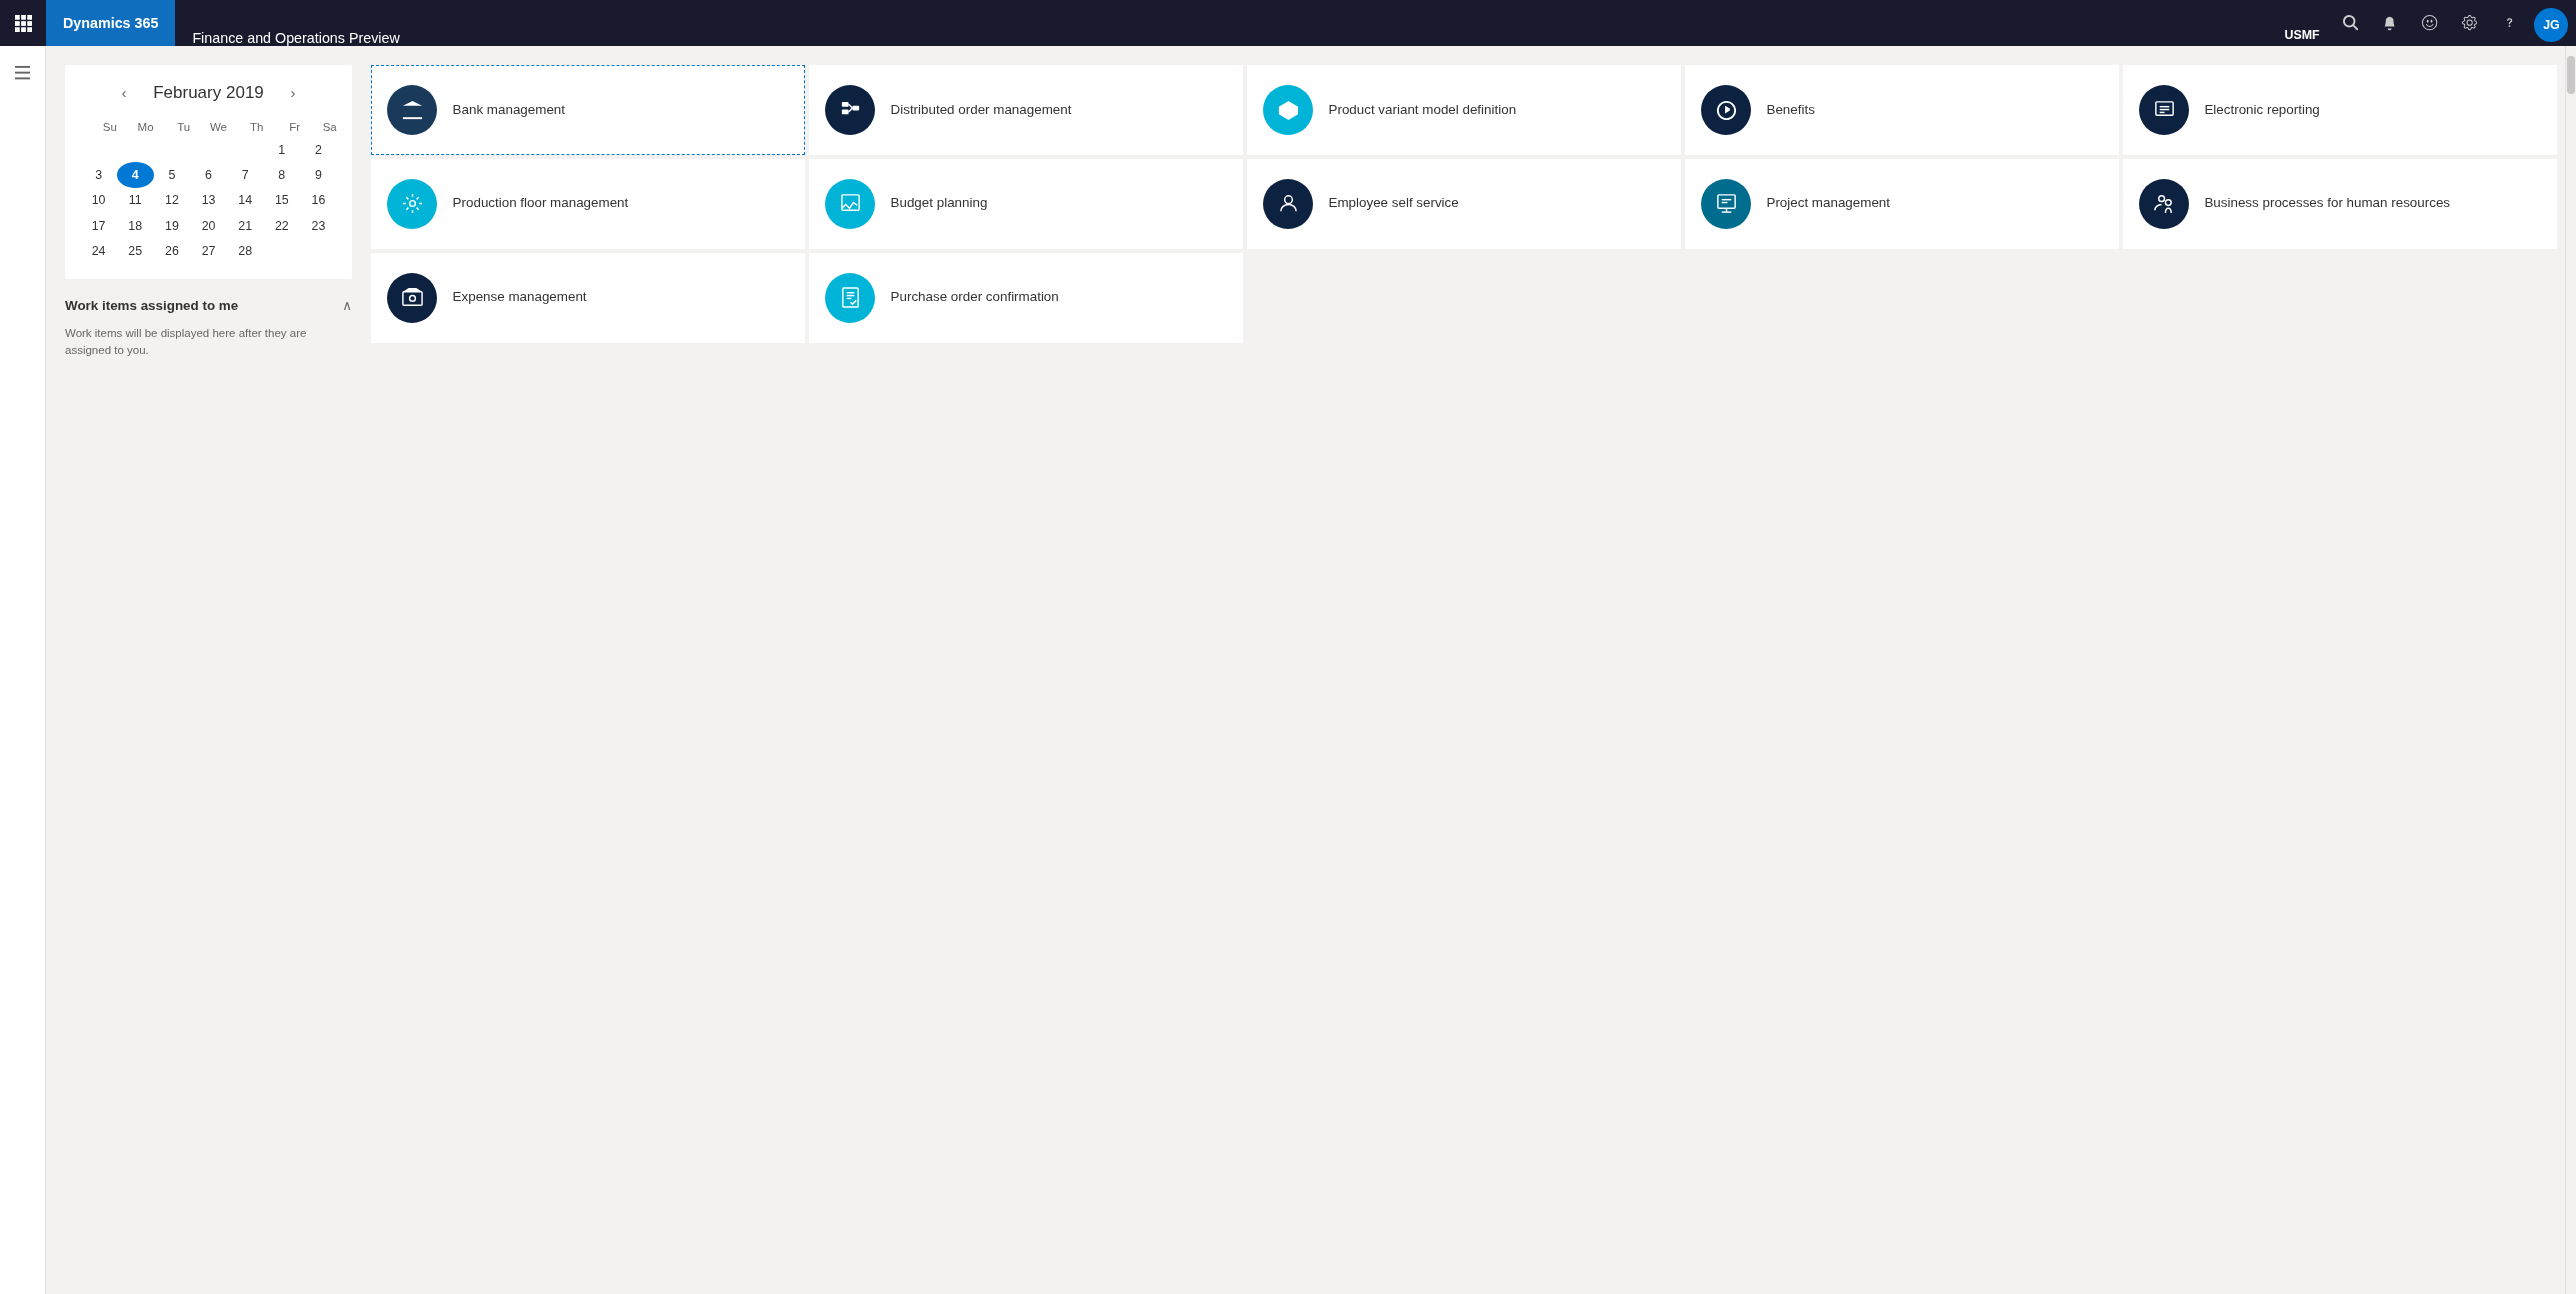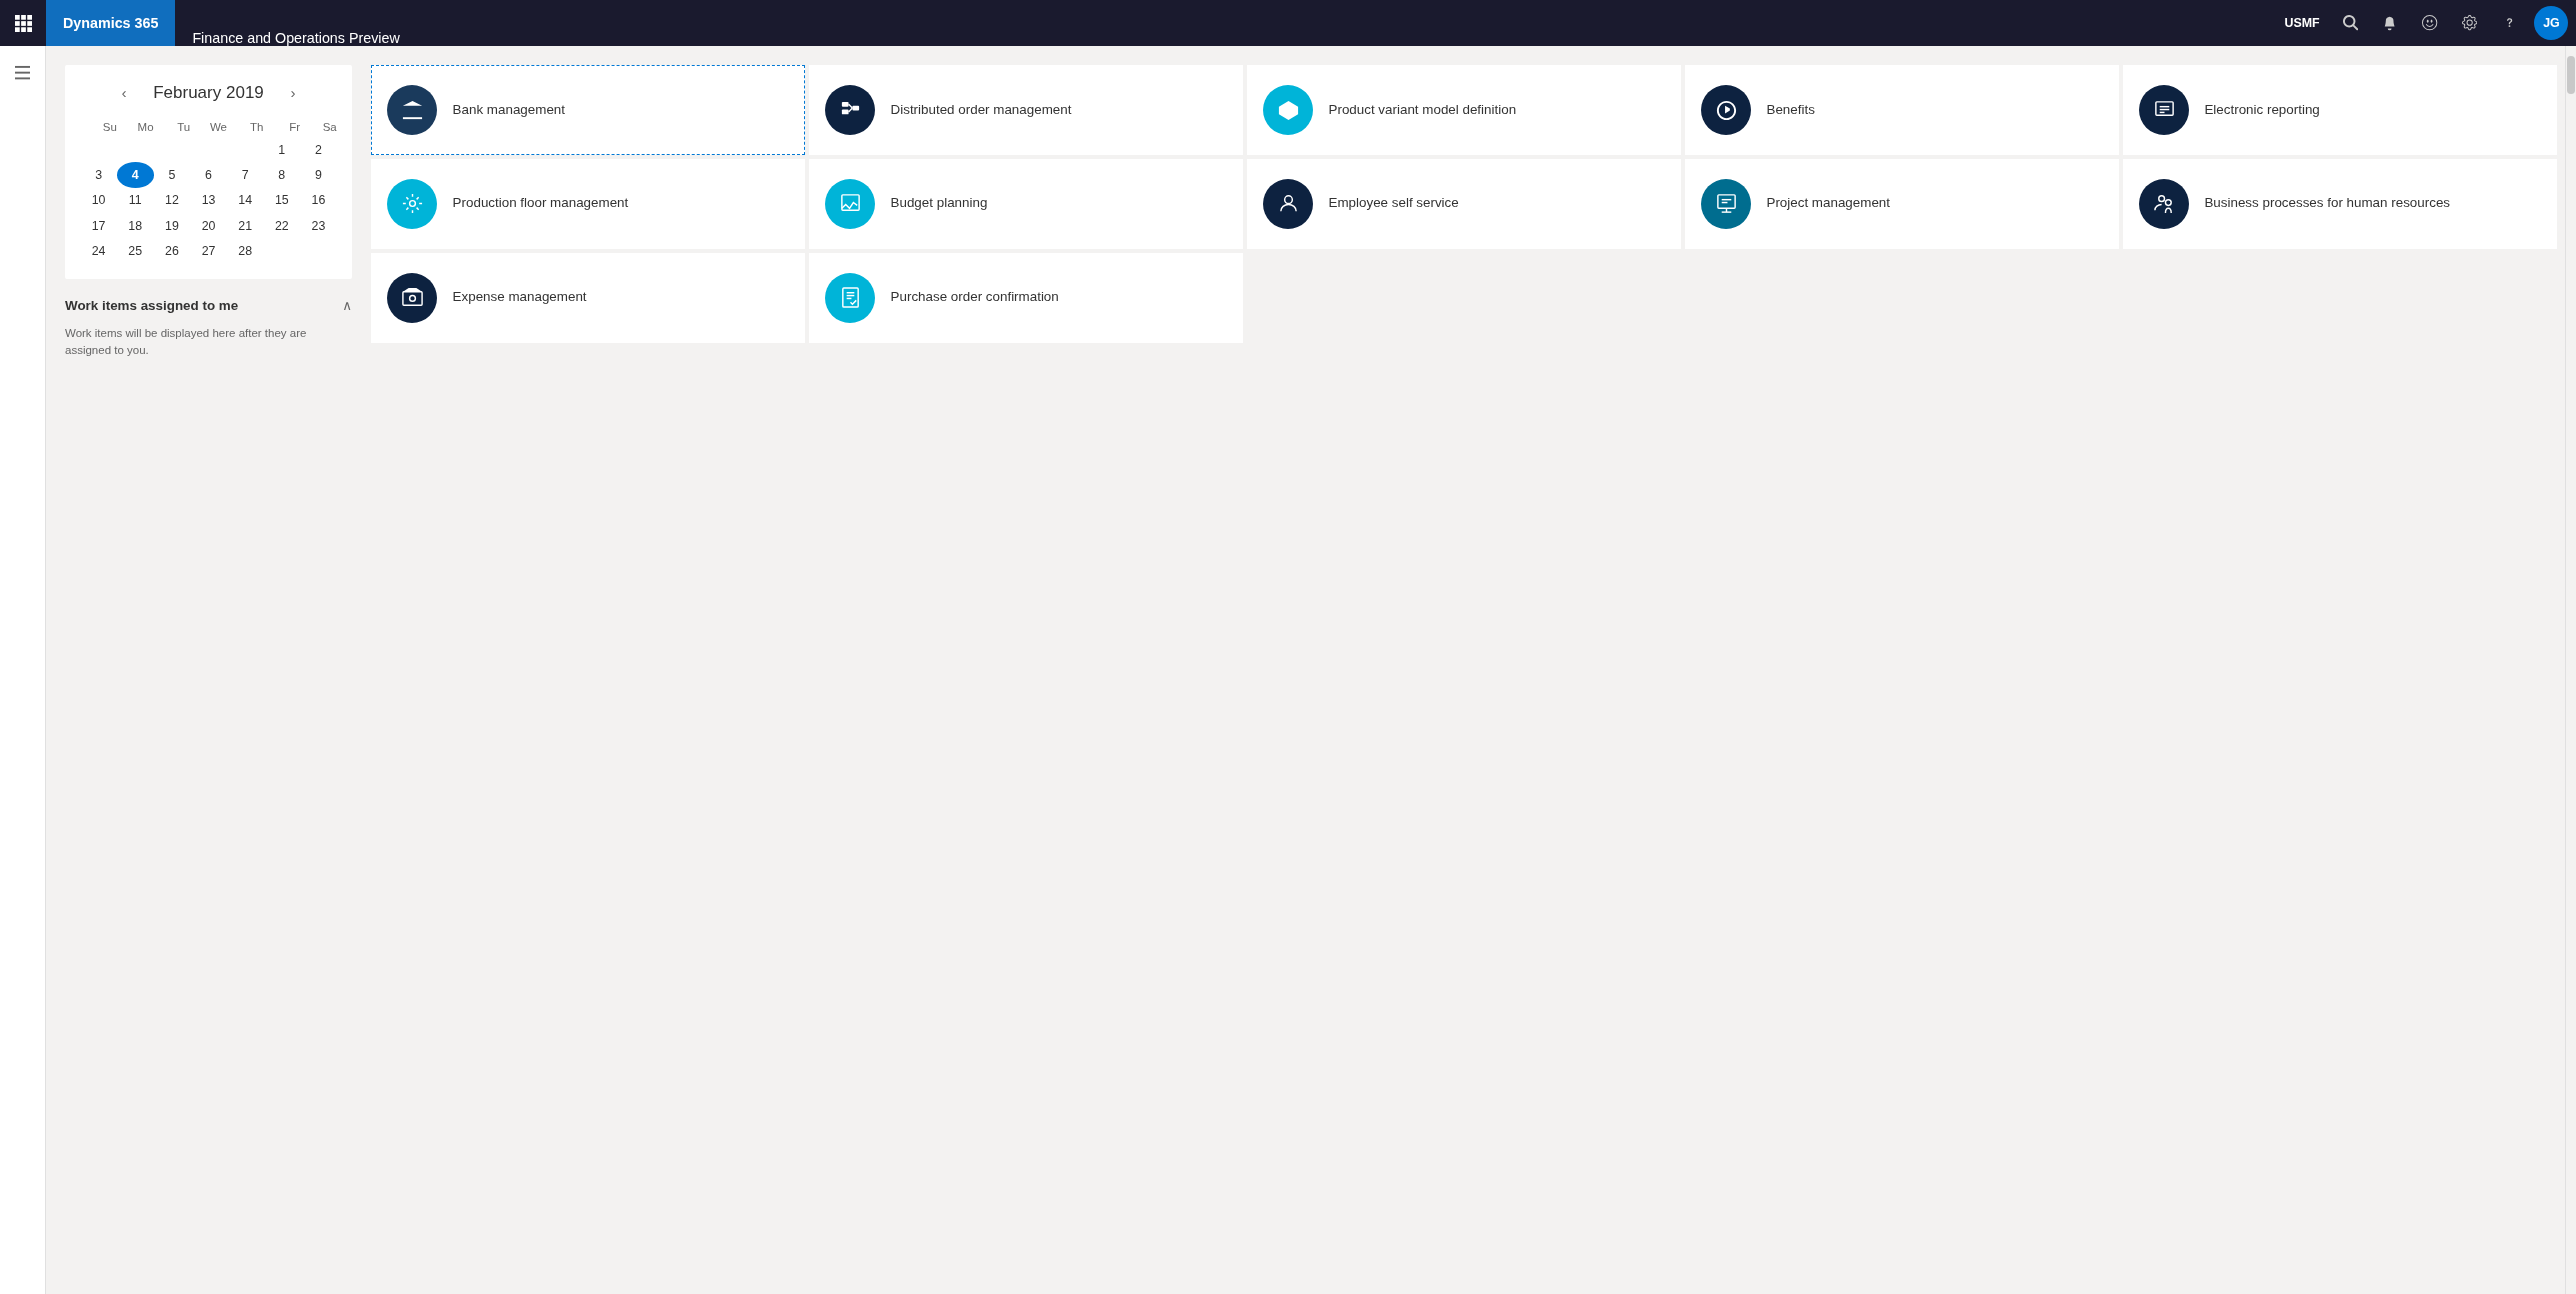--- a/index.html
+++ b/index.html
@@ -21,21 +21,21 @@
     .top-nav .dynamics-label {
       background: #106ebe; color: #fff; height: 46px;
       display: flex; align-items: center; padding: 0 17px;
       font-size: 14.3px; font-weight: 600; white-space: nowrap;
     }
     .top-nav .app-name {
       color: #fff; padding: 0 17px; font-size: 14.3px; font-weight: 400; white-space: nowrap;
     }
     .top-nav .spacer { flex: 1; }
     .top-nav .nav-right {
-      display: flex; align-items: center; gap: 1.9px; padding-right: 7.6px;
+      display: flex; align-items: flex-end; gap: 1.9px; padding-right: 7.6px;
     }
     .top-nav .company-label {
       color: #fff; font-size: 12.4px; padding: 0 9.6px; font-weight: 600;
     }
     .nav-icon-btn {
       width: 38px; height: 38px; display: flex; align-items: center; justify-content: center;
       color: #ccc; font-size: 15.3px; cursor: pointer; border-radius: 1.9px;
     }
     .user-avatar {
       width: 34px; height: 34px; border-radius: 50%;

